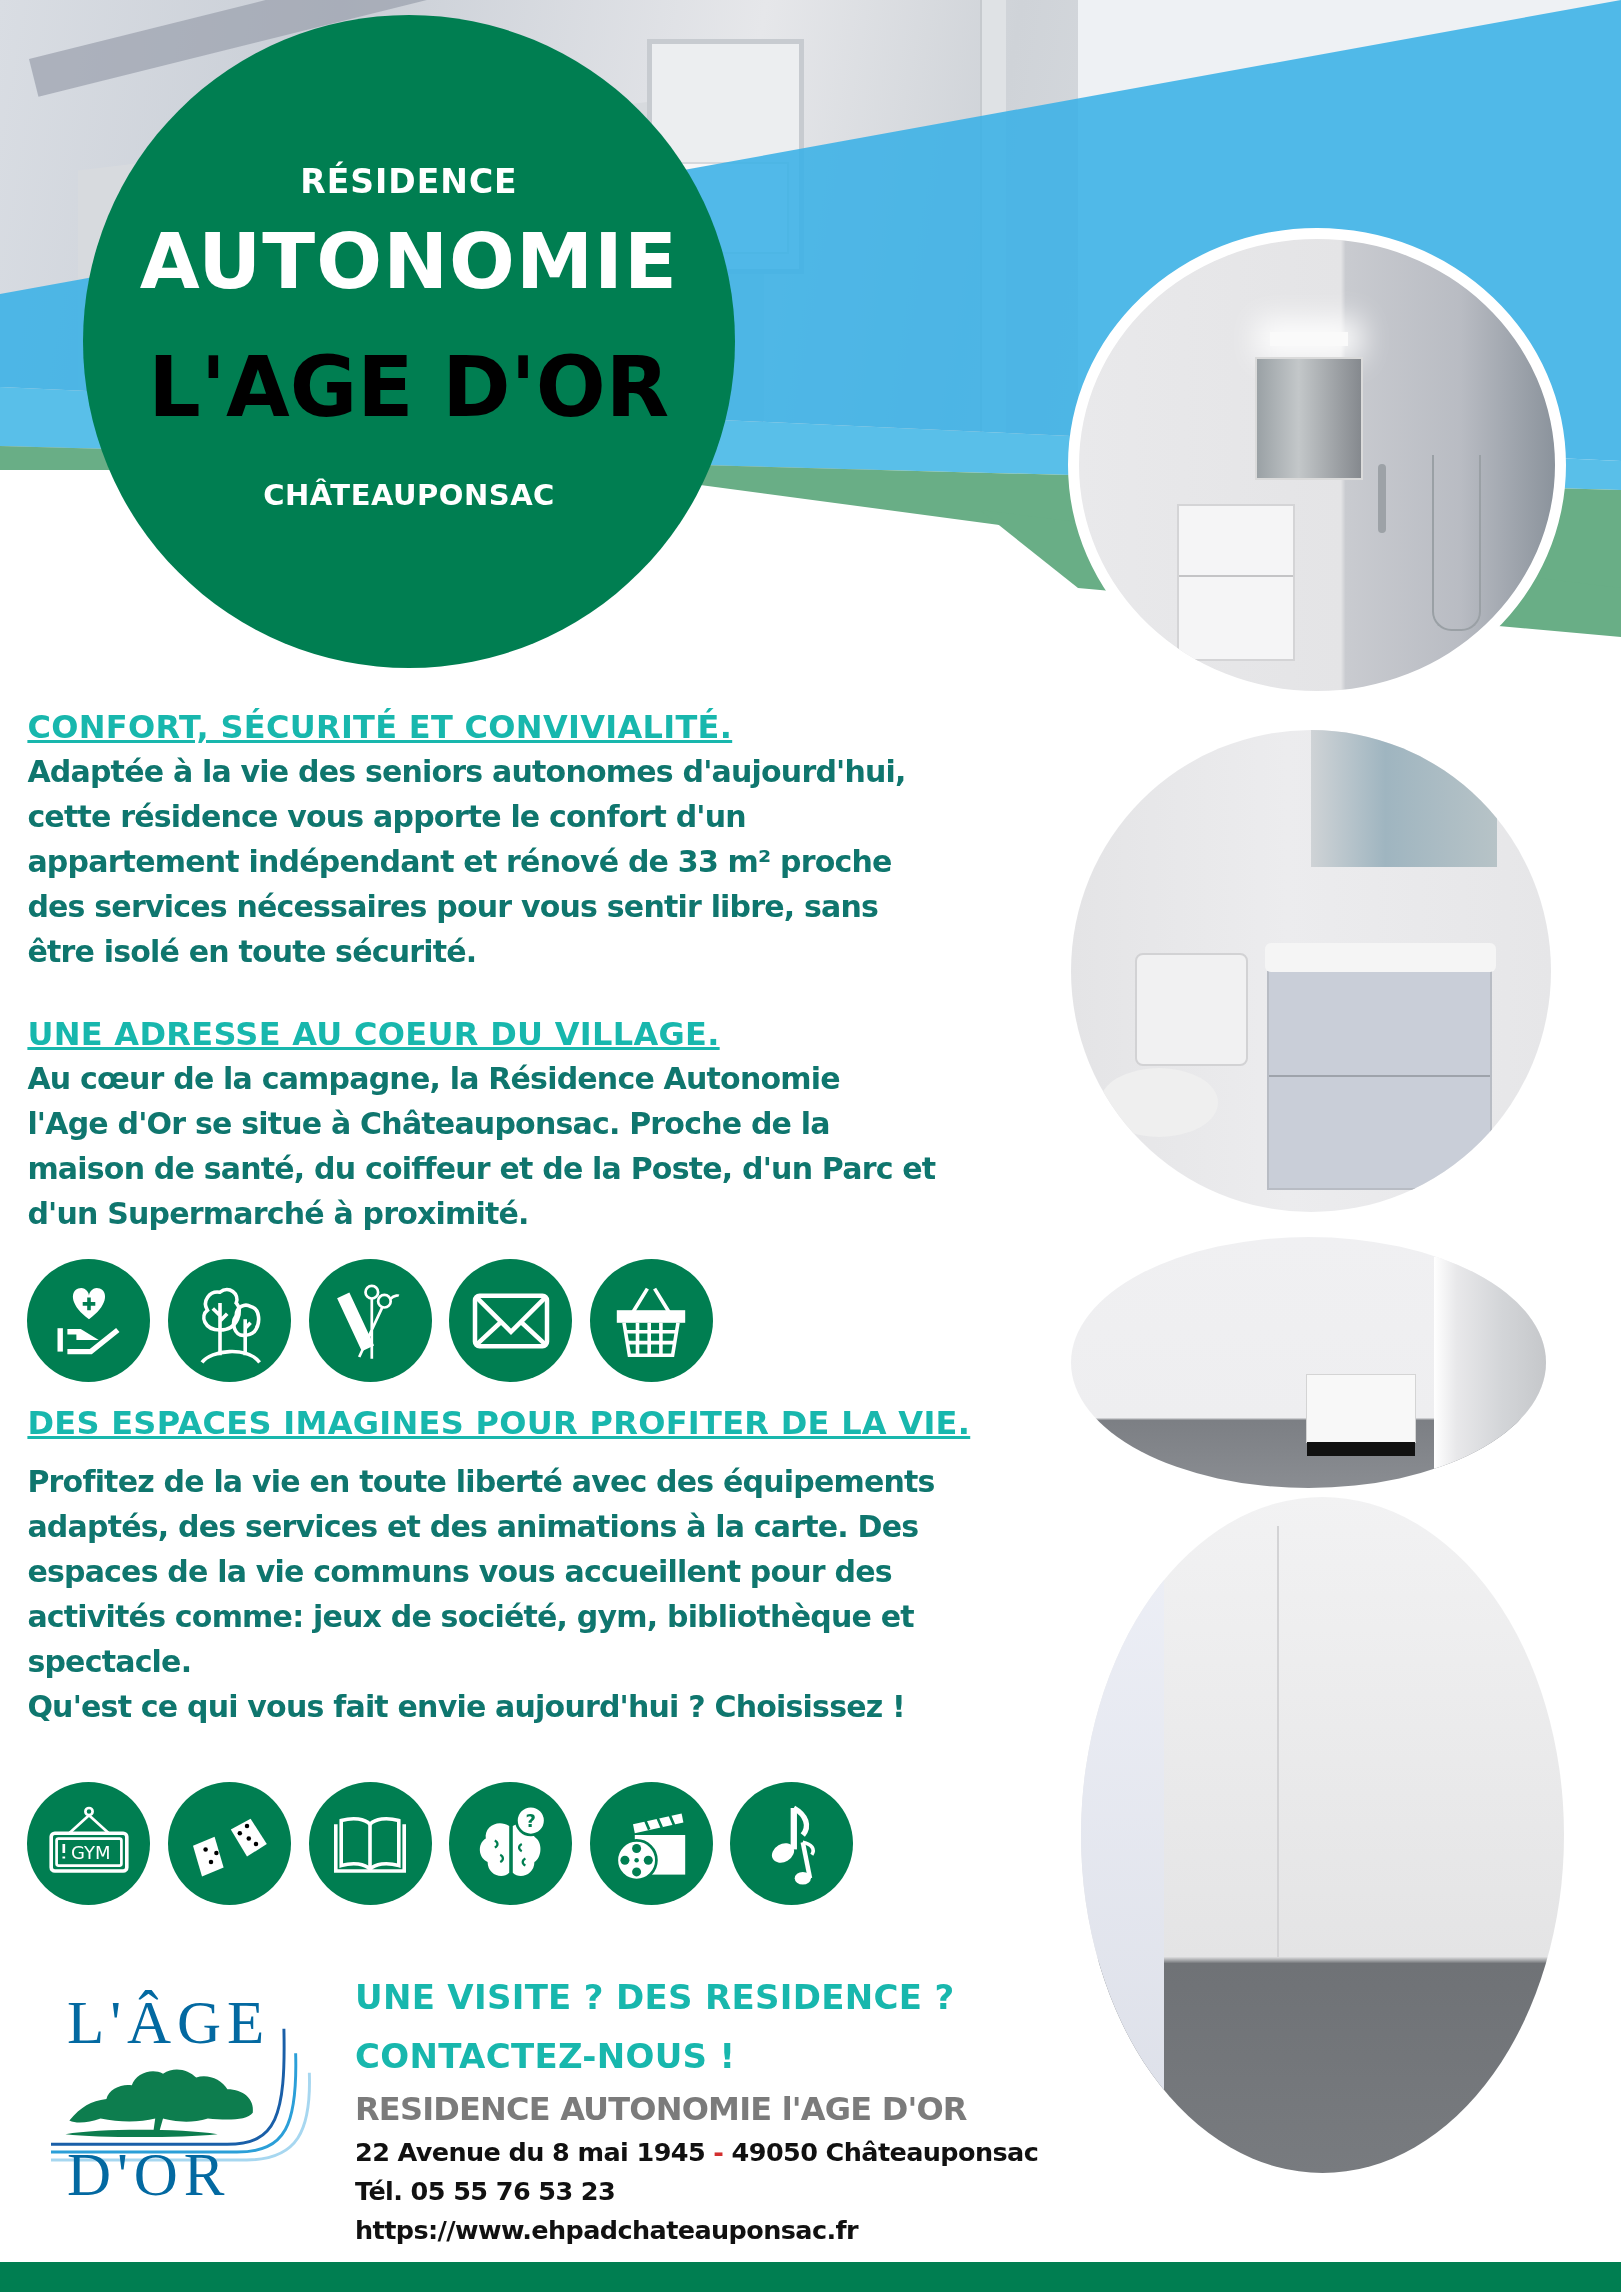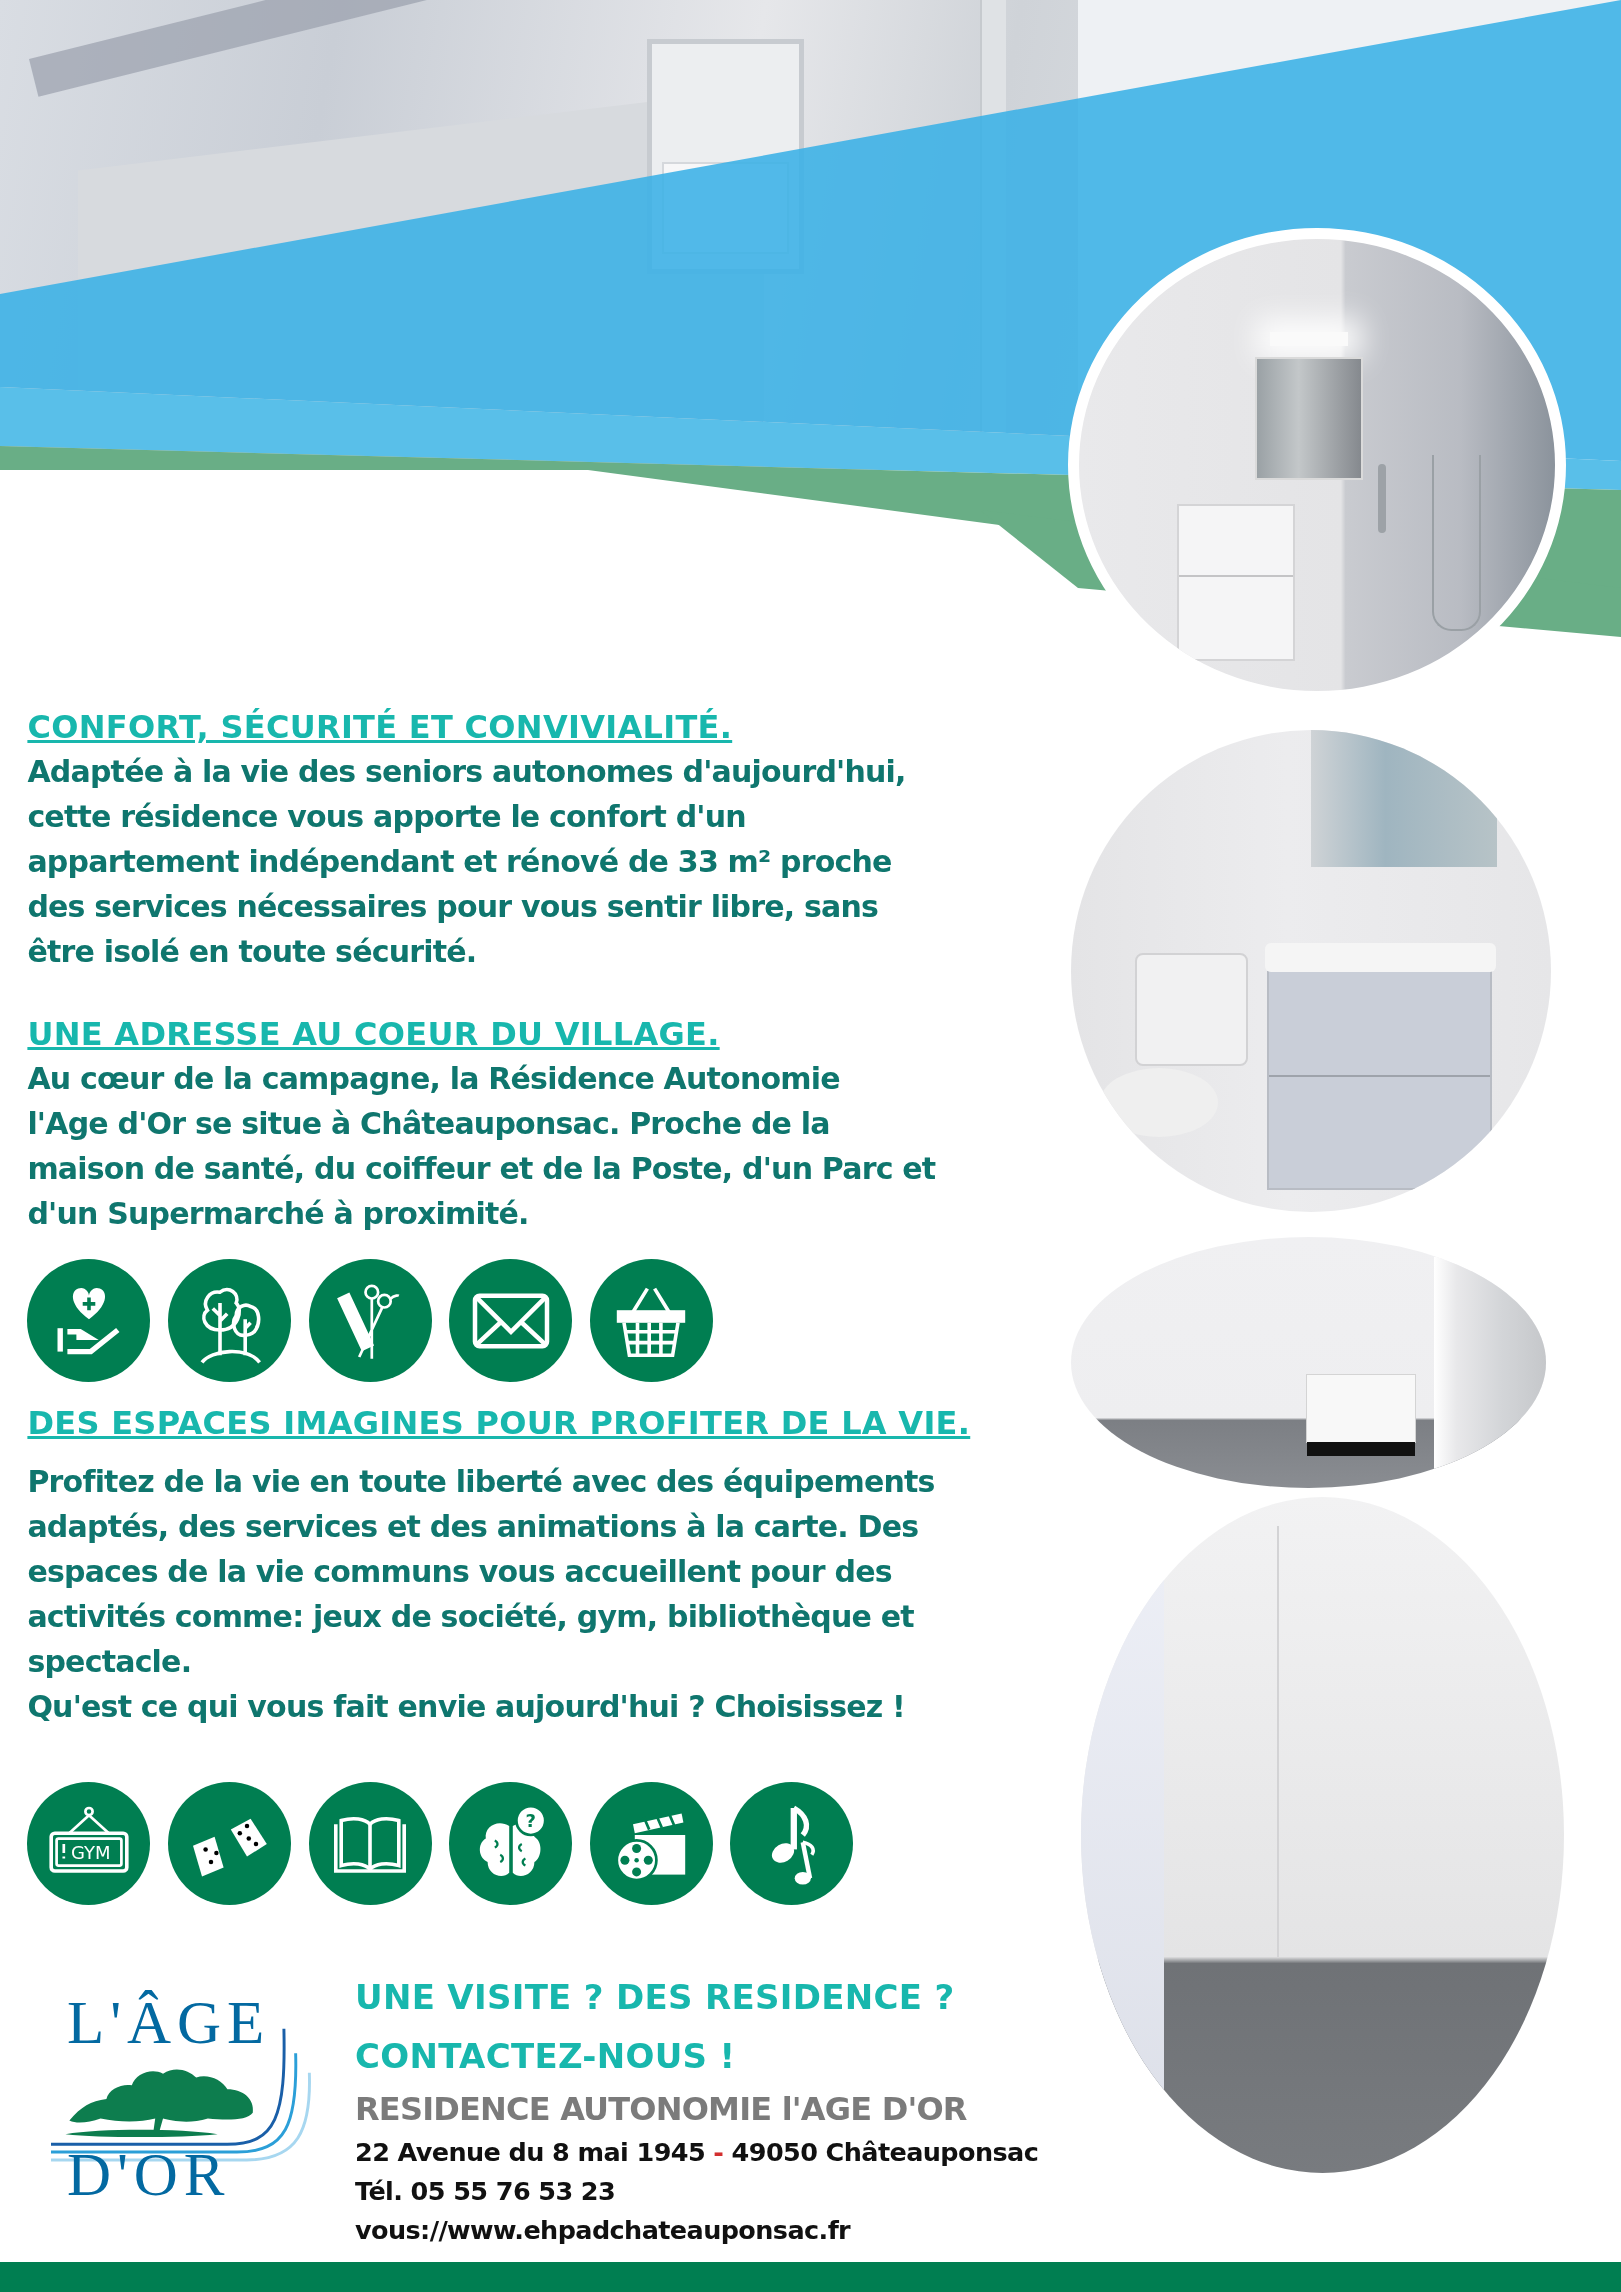--- a/index.html
+++ b/index.html
@@ -135,20 +135,26 @@
     <div class="window"></div>
     <div class="pipe"></div>
     <div class="sky-right"></div>
   </div>
   <div class="blue-wedge"></div>
   <div class="blue-band"></div>
   <div class="green-stripe"></div>
   <div class="white-cover"></div>
   <div class="green-stripe2"></div>
 
+  <div class="title-ellipse">
+    <div class="title-residence">RÉSIDENCE</div>
+    <div class="title-autonomie">AUTONOMIE</div>
+    <div class="title-agedor">L'AGE D'OR</div>
+    <div class="title-city">CHÂTEAUPONSAC</div>
+  </div>
 </div>
 
 <div class="photo photo-bathroom">
   <div class="lamp"></div>
   <div class="mirror"></div>
   <div class="cabinet"></div>
   <div class="rail"></div>
   <div class="hose"></div>
 </div>
 <div class="photo photo-toilet">
@@ -324,17 +330,17 @@
 <div class="contact">
   <div class="contact-heading">UNE VISITE ? DES RESIDENCE ?</div>
   <div class="contact-heading">CONTACTEZ-NOUS !</div>
   <div class="contact-name">RESIDENCE AUTONOMIE l'AGE D'OR</div>
   <div class="contact-line">
     <span>22 Avenue du 8 mai 1945</span>
     <span class="dash">-</span>
     <span>49050 Châteauponsac</span>
   </div>
   <div class="contact-line">Tél. 05 55 76 53 23</div>
-  <div class="contact-line">vous://www.ehpadchateauponsac.fr</div>
+  <div class="contact-line">https://www.ehpadchateauponsac.fr</div>
 </div>
 
 <div class="footer-bar"></div>
 
 
 </body></html>

